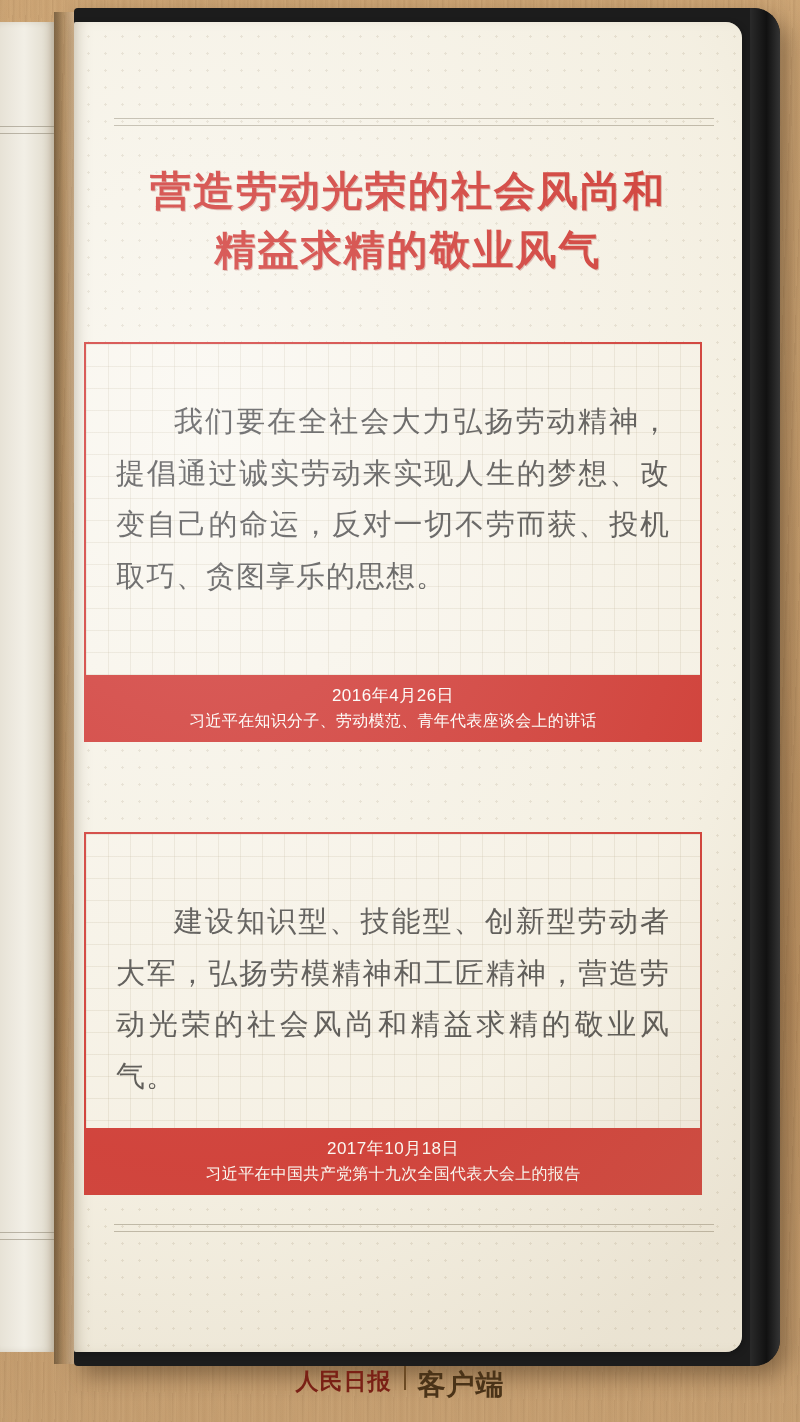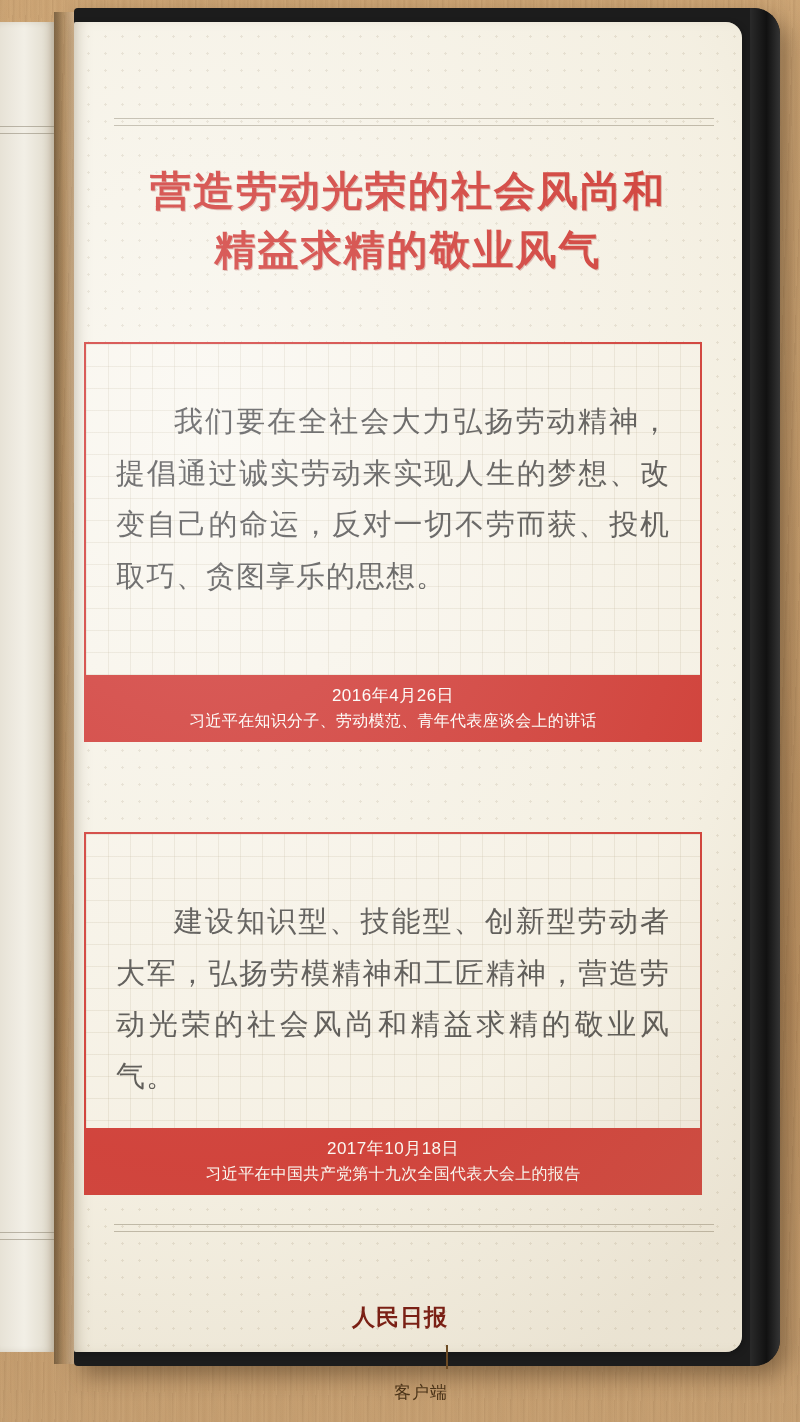--- a/index.html
+++ b/index.html
@@ -188,39 +188,38 @@
   
   .footer {
     position: absolute;
     left: 0; right: 0;
     bottom: 18px;
     text-align: center;
     color: #5d4524;
   }
   .footer .logo-row {
     display: inline-flex;
-    align-items: flex-end;
+    align-items: flex-start;
     gap: 12px;
     font-family: "DejaVu Serif", "Liberation Serif", serif;
-    flex-direction: column;
   }
   .footer .rmrb {
     font-size: 23px;
     font-weight: bold;
     color: #7a2015;
     letter-spacing: 1px;
   }
   .footer .bar {
     width: 2px; height: 24px;
     background: #6b4a24;
     display: inline-block;
   }
   .footer .khd {
-    font-size: 17px;
-    font-weight: normal;
+    font-size: 28px;
+    font-weight: bold;
     color: #4a3318;
     letter-spacing: 1px;
   }
 </style>
 </head>
 <body>
 
 <div class="desk">
   <div class="desk-grain"></div>
 </div>

